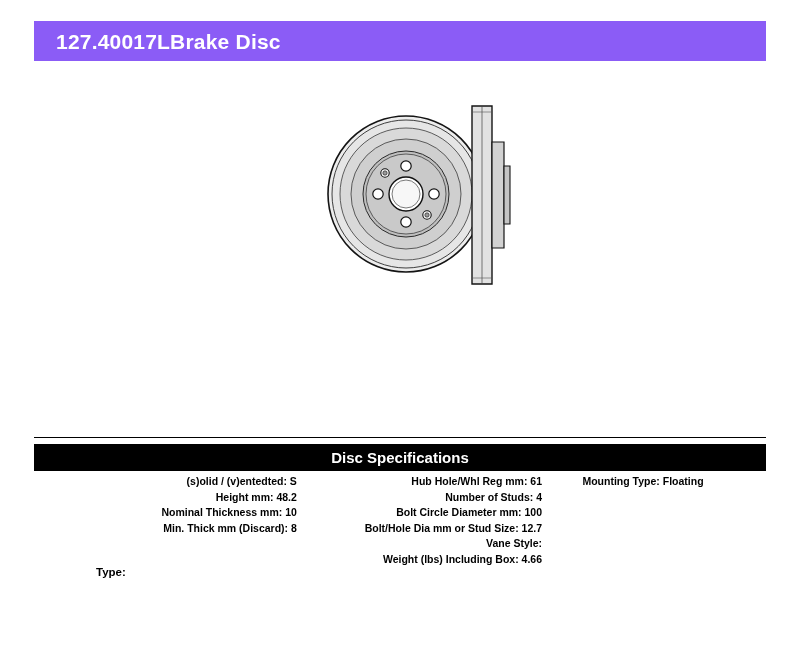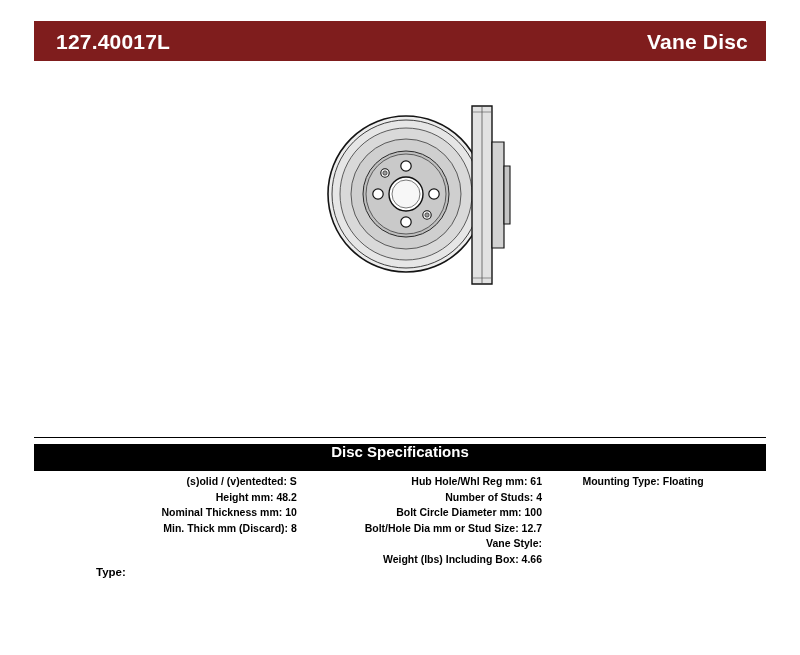--- a/index.html
+++ b/index.html
@@ -16,25 +16,24 @@
     overflow: hidden;
   }
 
   
   .header-bar {
     position: absolute;
     left: 34px;
     top: 21px;
     width: 732px;
     height: 40px;
-    background: #7f1d1d;
+    background: #8b5cf6;
     color: #ffffff;
     display: flex;
     align-items: center;
-    justify-content: space-between;
     box-sizing: border-box;
     padding: 0 18px 0 22px;
   }
   .part-number {
     font-size: 21px;
     font-weight: bold;
     letter-spacing: 0.2px;
     line-height: 1;
   }
   .product-type {
@@ -66,20 +65,21 @@
   
   .spec-header {
     position: absolute;
     left: 34px;
     top: 444px;
     width: 732px;
     height: 27px;
     background: #000000;
     color: #ffffff;
     display: flex;
+    align-items: center;
     justify-content: center;
   }
   .spec-header-title {
     font-size: 15px;
     font-weight: bold;
     line-height: 1;
   }
 
   .spec-body {
     position: absolute;
@@ -147,21 +147,21 @@
     width: 732px;
     height: 1px;
     background: #000;
   }
 </style>
 </head>
 <body>
 
 <div class="header-bar">
   <div class="part-number">127.40017L</div>
-  <div class="product-type">Vane Disc</div>
+  <div class="product-type">Brake Disc</div>
 </div>
 
 <div class="image-area">
 
   <svg class="rotor-face" width="180" height="180" viewBox="0 0 180 180">
 
     <circle cx="90" cy="90" r="78" fill="#ededed" stroke="#141414" stroke-width="1.6"></circle>
     <circle cx="90" cy="90" r="74" fill="#e6e6e6" stroke="#2a2a2a" stroke-width="0.9"></circle>
 
     <circle cx="90" cy="90" r="66" fill="#d9d9d9" stroke="#3a3a3a" stroke-width="0.8"></circle>

